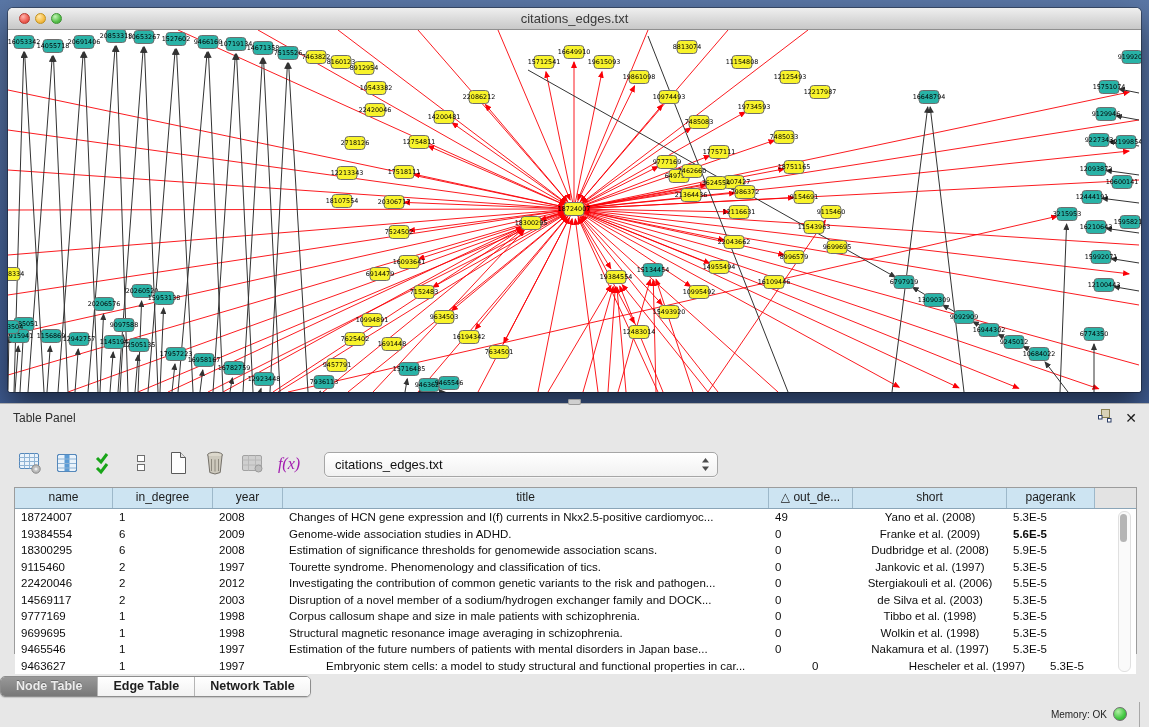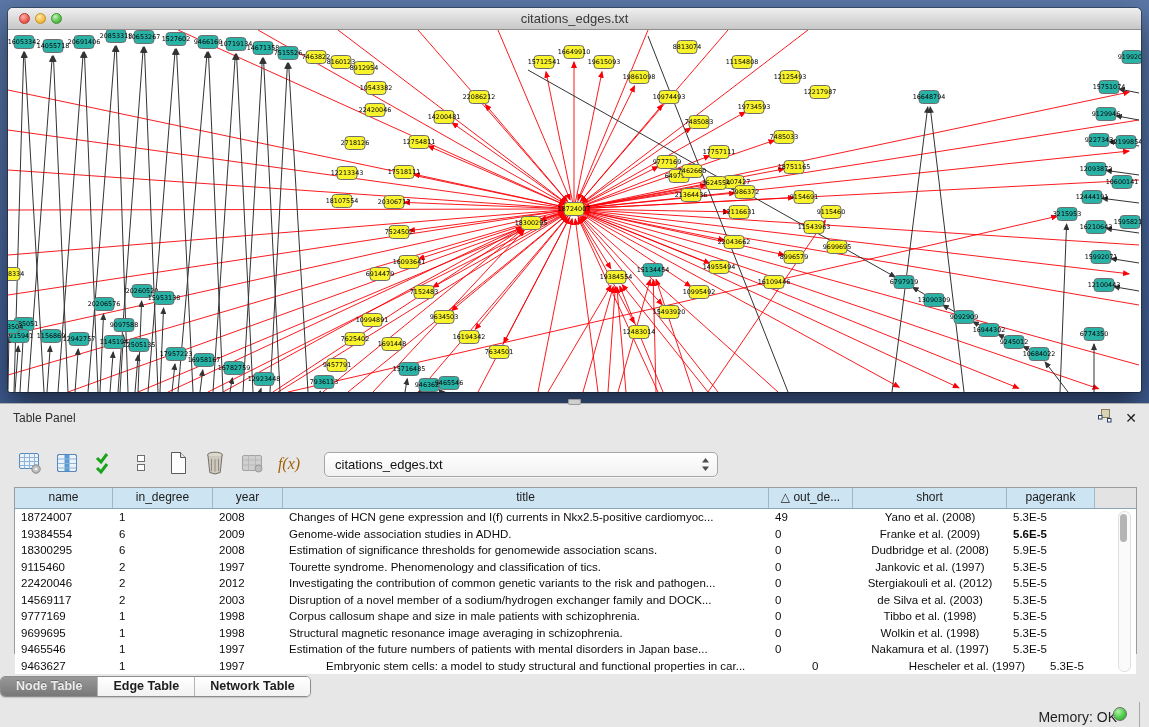--- a/index.html
+++ b/index.html
@@ -52,21 +52,21 @@
   
   .tabs{position:absolute;top:272px;left:0;width:100%;display:flex;justify-content:flex-start;}
   .seg-group{display:inline-flex;border:1px solid #8d8d8d;border-radius:5px;overflow:hidden;
     background:#fdfdfd;box-shadow:0 1px 1px rgba(0,0,0,.15);}
   .seg{padding:0 15px;height:19px;line-height:19px;font-size:12.5px;font-weight:600;color:#1d1d1d;
     background:linear-gradient(180deg,#ffffff,#f2f2f2);border-left:1px solid #b5b5b5;}
   .seg:first-child{border-left:0;}
   .seg.selected{background:linear-gradient(180deg,#989898,#787878);color:#ececec;text-shadow:0 -1px 0 rgba(0,0,0,.25);}
   
   .statusbar{position:absolute;bottom:0;left:0;width:100%;height:26px;}
-  .mem-label{position:absolute;right:32px;top:7px;font-size:14px;color:#1f1f1f;}
+  .mem-label{position:absolute;right:42px;top:7px;font-size:10px;color:#1f1f1f;}
   .mem-dot{position:absolute;right:22px;top:5px;width:14px;height:14px;border-radius:50%;
     background:radial-gradient(circle at 35% 30%,#b2f0a5,#41c841 60%,#2ea52e);border:1px solid #6f6f6f;box-sizing:border-box;}
   .corner-sep{position:absolute;right:9px;top:0;bottom:0;width:1px;background:#a8a8a8;}
 </style>
 </head>
 <body>
 
 <div class="desktop">
 
   <div class="net-window">
@@ -751,21 +751,21 @@
               </svg></span>
           </button>
           <button class="tb-btn">
             <span><svg width="24" height="24" viewBox="0 0 24 24">
                 <rect x="2.5" y="4.5" width="19" height="15" rx="1.5" fill="#cfcfcf" stroke="#a2a2a2"></rect>
                 <path d="M2.5 9h19M2.5 14h19M8.5 4.5v15M15.5 4.5v15" stroke="#b8b8b8"></path>
                 <circle cx="18.5" cy="17.5" r="3.5" fill="#bdbdbd" stroke="#9a9a9a"></circle>
               </svg></span>
           </button>
           <button class="tb-btn">
-            <span><span style="font-family:'Liberation Serif',serif;font-style:italic;font-size:16px;color:#a16207;">f(x)</span></span>
+            <span><span style="font-family:'Liberation Serif',serif;font-style:italic;font-size:16px;color:#a21caf;">f(x)</span></span>
           </button>
         </span>
       <div class="dropdown">
         <span class="dd-text">citations_edges.txt</span>
         <span class="dd-stepper">
           <svg width="9" height="15" viewBox="0 0 9 15">
               <path d="M4.5 1 L8 5.4 H1 z" fill="#4c4c4c"></path>
               <path d="M4.5 14 L8 9.6 H1 z" fill="#4c4c4c"></path>
             </svg>
         </span>
@@ -819,21 +819,21 @@
             <div class="td" style="width: 84px;">0</div>
             <div class="td center" style="width: 154px;">Jankovic et al. (1997)</div>
             <div class="td" style="width: 88px;">5.3E-5</div>
           </div>
           <div class="tr">
             <div class="td" style="width: 98px;">22420046</div>
             <div class="td" style="width: 100px;">2</div>
             <div class="td" style="width: 70px;">2012</div>
             <div class="td" style="width: 486px;">Investigating the contribution of common genetic variants to the risk and pathogen...</div>
             <div class="td" style="width: 84px;">0</div>
-            <div class="td center" style="width: 154px;">Stergiakouli et al. (2012)</div>
+            <div class="td center" style="width: 154px;">Stergiakouli et al. (2006)</div>
             <div class="td" style="width: 88px;">5.5E-5</div>
           </div>
           <div class="tr">
             <div class="td" style="width: 98px;">14569117</div>
             <div class="td" style="width: 100px;">2</div>
             <div class="td" style="width: 70px;">2003</div>
             <div class="td" style="width: 486px;">Disruption of a novel member of a sodium/hydrogen exchanger family and DOCK...</div>
             <div class="td" style="width: 84px;">0</div>
             <div class="td center" style="width: 154px;">de Silva et al. (2003)</div>
             <div class="td" style="width: 88px;">5.3E-5</div>

